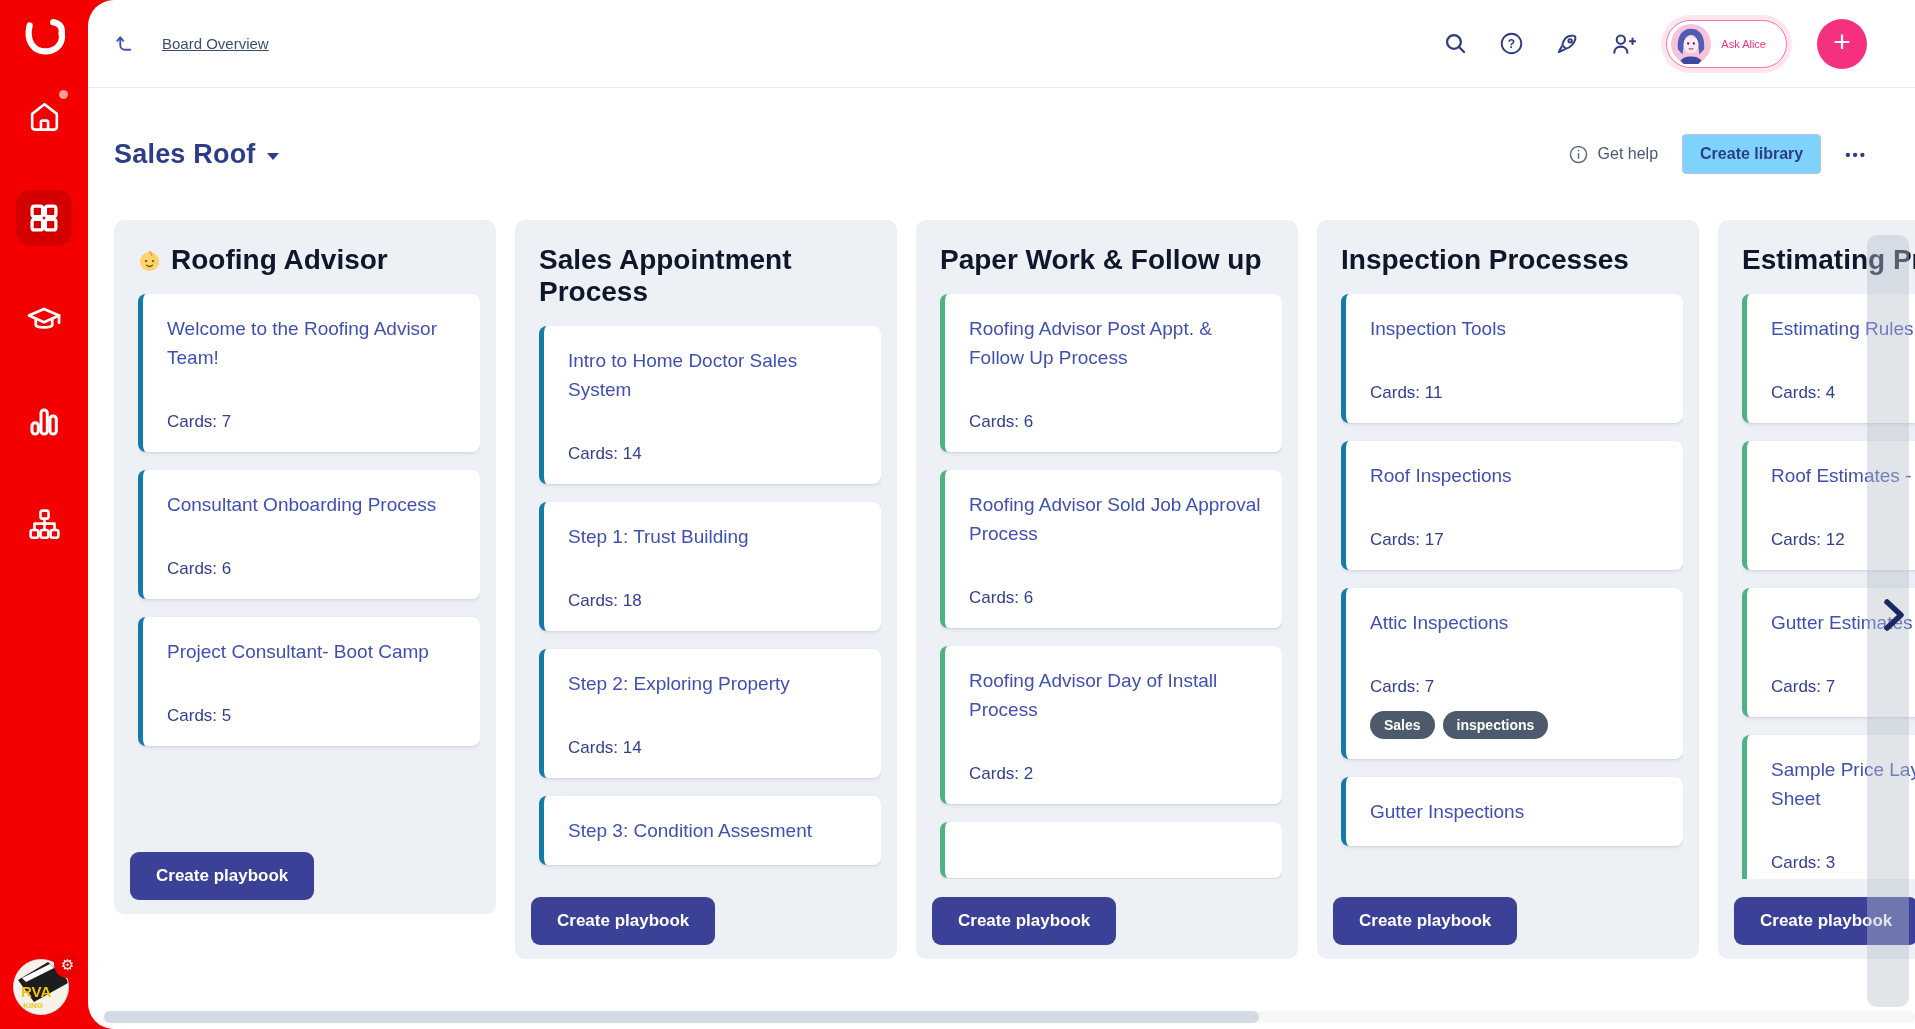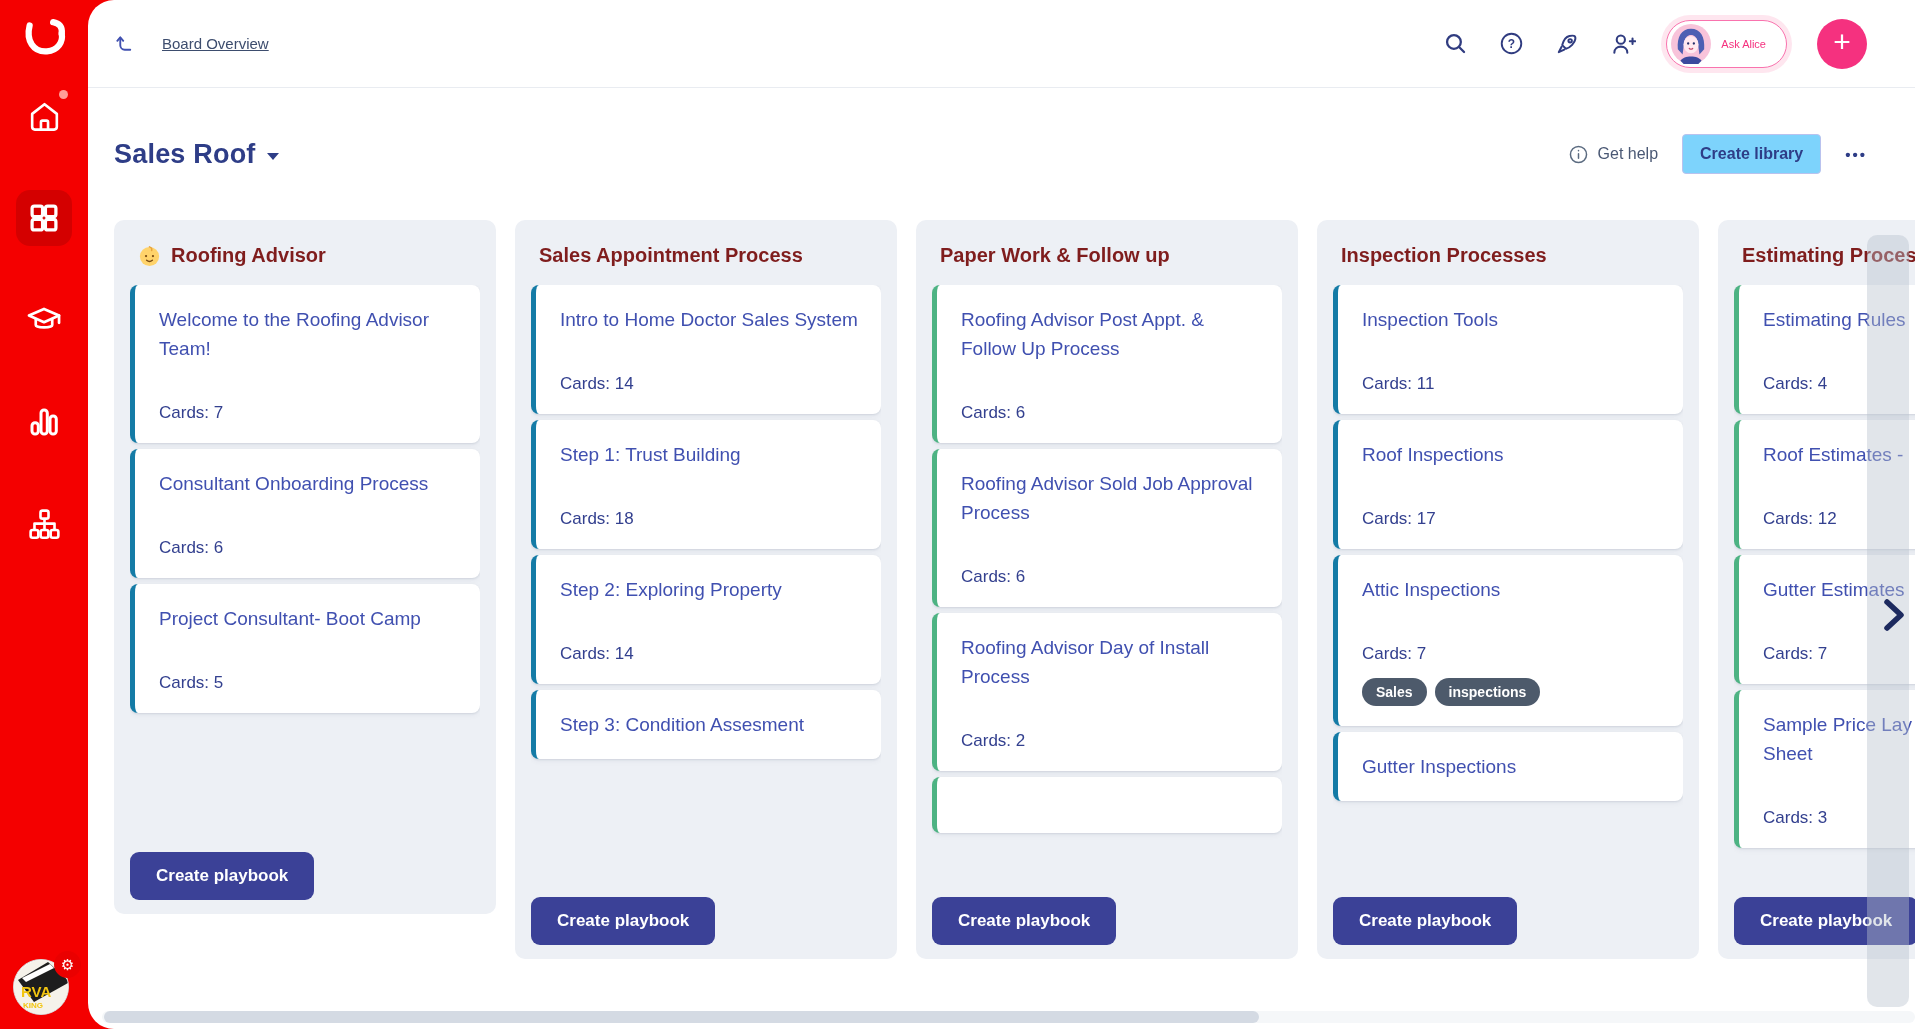--- a/index.html
+++ b/index.html
@@ -43,24 +43,24 @@
   .head-actions { display:flex; align-items:center; gap:24px; }
   .get-help { display:flex; align-items:center; gap:9px; font-size:16px; color:#4a5874; cursor:pointer; }
   .create-library { font-size:16px; font-weight:bold; color:#2e3d87; background:#7dd3fc; border:1px solid #b9c2ee; border-radius:4px; padding:10px 17px; cursor:pointer; }
   .dots { font-size:15px; font-weight:bold; color:#2e3d87; letter-spacing:2px; cursor:pointer; }
 
   
   .board { position:relative; display:flex; gap:19px; padding-left:26px; align-items:flex-start; height:809px; }
   .column { width:382px; min-width:382px; height:739px; background:#edf0f5; border-radius:10px;
     padding:14px 16px; display:flex; flex-direction:column; position:relative; }
   .column.short { height:694px; }
-  .col-header { display:flex; align-items:center; gap:10px; font-size:20px; font-weight:600; color:#7f1d1d; margin:10px 8px 18px; }
+  .col-header { display:flex; align-items:center; gap:10px; font-size:28px; font-weight:600; color:#0f172a; margin:10px 8px 18px; }
   .col-emoji { display:none; width:23px; height:23px; }
   .col-emoji.show { display:inline-flex; }
-  .card-list { flex:1; overflow:hidden; display:flex; flex-direction:column; gap:6px; position:relative; }
+  .card-list { flex:1; overflow:hidden; display:flex; flex-direction:column; gap:18px; position:relative;margin-left:8px; }
   .card { background:#fff; border-radius:8px; border-left:5px solid #147ba6; padding:20px 20px 20px 24px;
     box-shadow:0 1px 2px rgba(25,39,70,.10), 0 2px 6px rgba(25,39,70,.05); flex-shrink:0; cursor:pointer; min-height:56px; }
   .card-title { font-size:19px; line-height:29px; color:#4050b0; white-space:pre-line; }
   .card-count { margin-top:40px; font-size:17px; color:#33408f; }
   .card-tags { margin-top:14px; display:flex; gap:8px; }
   .tag { background:#4d5a6b; color:#fff; font-size:14px; font-weight:bold; padding:6px 14px; border-radius:999px; }
   .create-btn { margin-top:18px; align-self:flex-start; background:#3b4197; color:#fff; font-size:17px; font-weight:bold;
     border:none; border-radius:9px; padding:14px 26px; cursor:pointer; }
   
   .col-2 .card-list::after, .col-3 .card-list::after, .col-4 .card-list::after {

